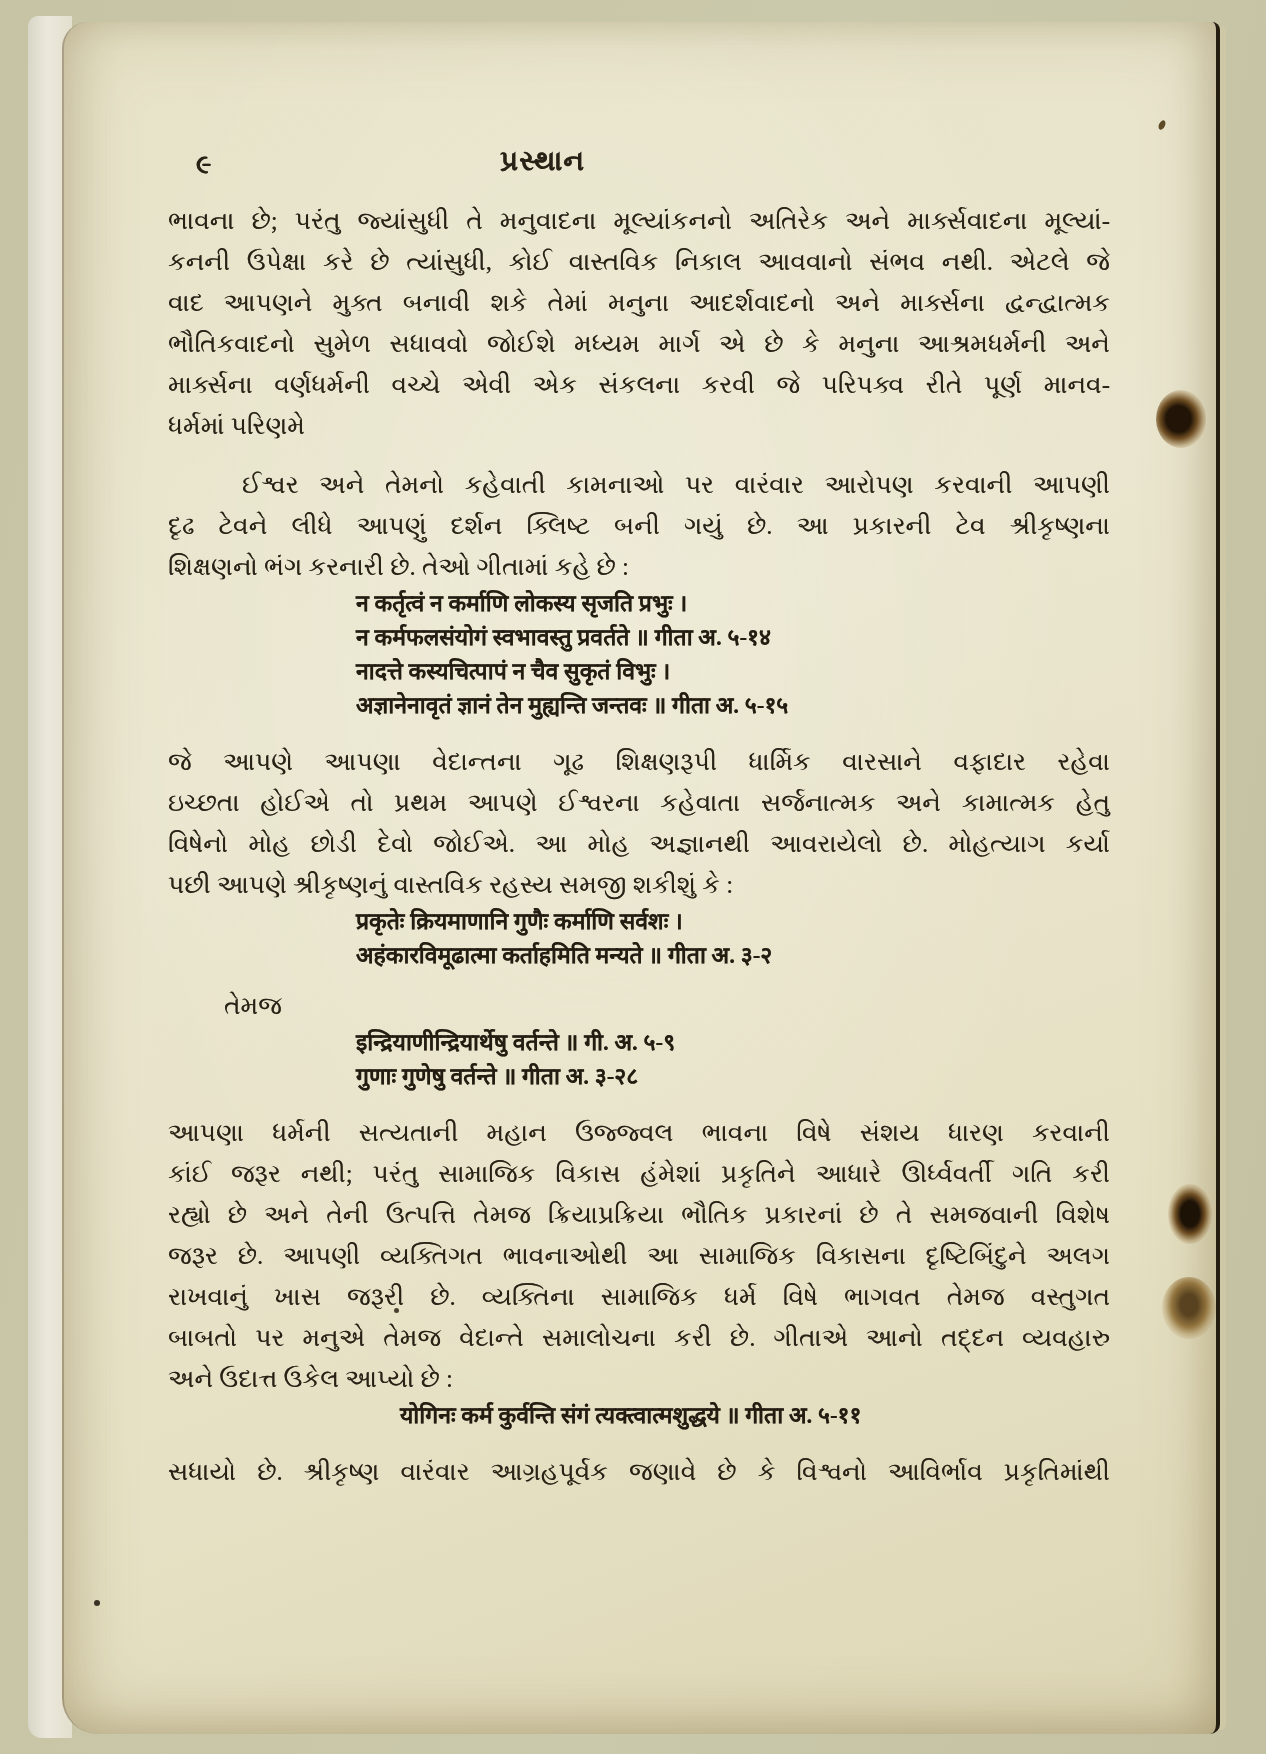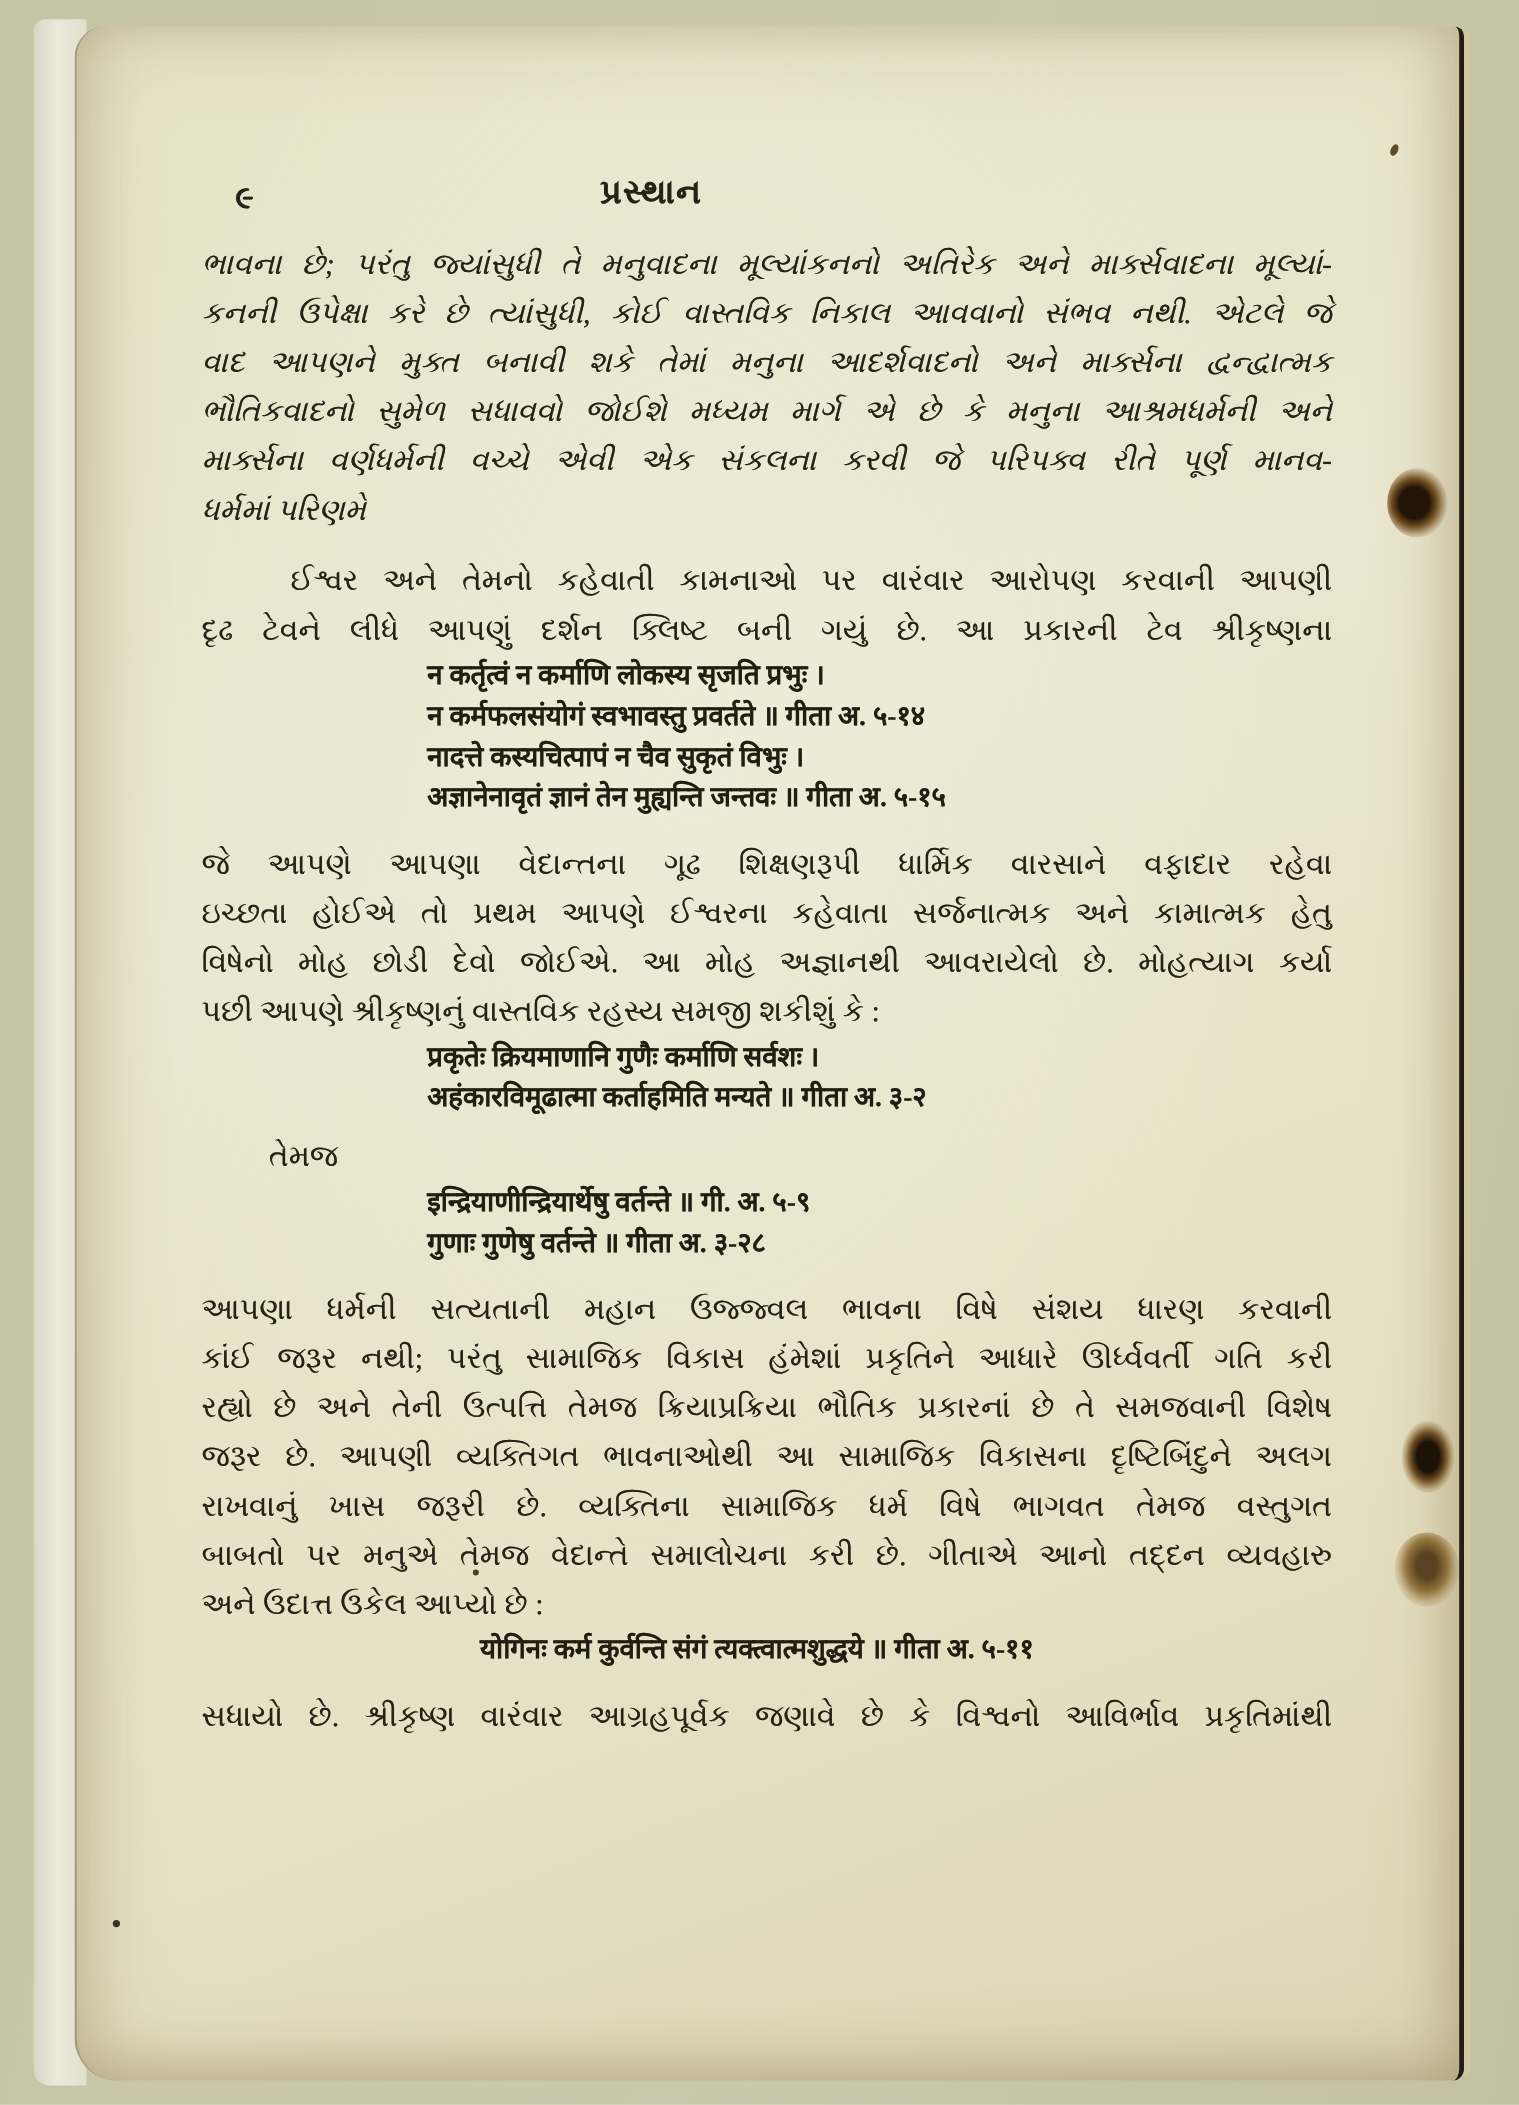--- a/index.html
+++ b/index.html
@@ -31,21 +31,21 @@
   .content{
     position:absolute;left:104px;top:118px;width:942px;
     color:#282216;font-size:25px;line-height:41px;
     text-shadow:0 0 .4px rgba(40,34,22,.55);
   }
   .page-header{position:relative;height:40px;}
   .page-num{position:absolute;left:28px;top:4px;font-size:26px;font-weight:bold;}
   .page-title{position:absolute;left:332px;top:0;font-size:28px;font-weight:bold;letter-spacing:1px;}
 
   .block.para{margin-top:18px;}
-  .block.para:first-of-type{margin-top:20px;font-style:italic;}
+  .block.para:first-of-type{margin-top:20px;}
   .block.verse{margin-bottom:4px;}
   .block.label{margin-top:12px;}
 
   .line{text-align:justify;text-align-last:justify;}
   .line.last{text-align-last:left;}
   .line.ind{padding-left:74px;}
   .label .line{text-align-last:left;padding-left:56px;font-weight:normal;}
 
   .verse .vline{
     margin-left:188px;font-weight:bold;font-size:23px;line-height:34px;
@@ -89,20 +89,21 @@
           <div class="line">ભાવના છે; પરંતુ જ્યાંસુધી તે મનુવાદના મૂલ્યાંકનનો અતિરેક અને માર્ક્સવાદના મૂલ્યાં-</div>
           <div class="line">કનની ઉપેક્ષા કરે છે ત્યાંસુધી, કોઈ વાસ્તવિક નિકાલ આવવાનો સંભવ નથી. એટલે જે</div>
           <div class="line">વાદ આપણને મુક્ત બનાવી શકે તેમાં મનુના આદર્શવાદનો અને માર્ક્સના દ્વન્દ્વાત્મક</div>
           <div class="line">ભૌતિકવાદનો સુમેળ સધાવવો જોઈશે મધ્યમ માર્ગ એ છે કે મનુના આશ્રમધર્મની અને</div>
           <div class="line">માર્ક્સના વર્ણધર્મની વચ્ચે એવી એક સંકલના કરવી જે પરિપક્વ રીતે  પૂર્ણ માનવ-</div>
           <div class="line last">ધર્મમાં પરિણમે</div>
         </div>
         <div class="block para">
           <div class="line ind">ઈશ્વર અને તેમનો કહેવાતી કામનાઓ પર વારંવાર આરોપણ કરવાની આપણી</div>
           <div class="line">દૃઢ ટેવને લીધે આપણું દર્શન ક્લિષ્ટ બની ગયું છે. આ પ્રકારની ટેવ શ્રીકૃષ્ણના</div>
+          <div class="line last">શિક્ષણનો ભંગ કરનારી છે. તેઓ ગીતામાં કહે છે :</div>
         </div>
         <div class="block verse">
           <div class="vline">न कर्तृत्वं न कर्माणि लोकस्य सृजति प्रभुः ।</div>
           <div class="vline h2">न कर्मफलसंयोगं स्वभावस्तु प्रवर्तते ॥ गीता अ. ५-१४</div>
           <div class="vline h2">नादत्ते कस्यचित्पापं न चैव सुकृतं विभुः ।</div>
           <div class="vline h2">अज्ञानेनावृतं ज्ञानं तेन मुह्यन्ति जन्तवः ॥ गीता अ. ५-१५</div>
         </div>
         <div class="block para">
           <div class="line">જે આપણે આપણા વેદાન્તના ગૂઢ શિક્ષણરૂપી ધાર્મિક વારસાને વફાદાર રહેવા</div>
           <div class="line">ઇચ્છતા હોઈએ તો પ્રથમ આપણે ઈશ્વરના કહેવાતા સર્જનાત્મક અને કામાત્મક હેતુ</div>

